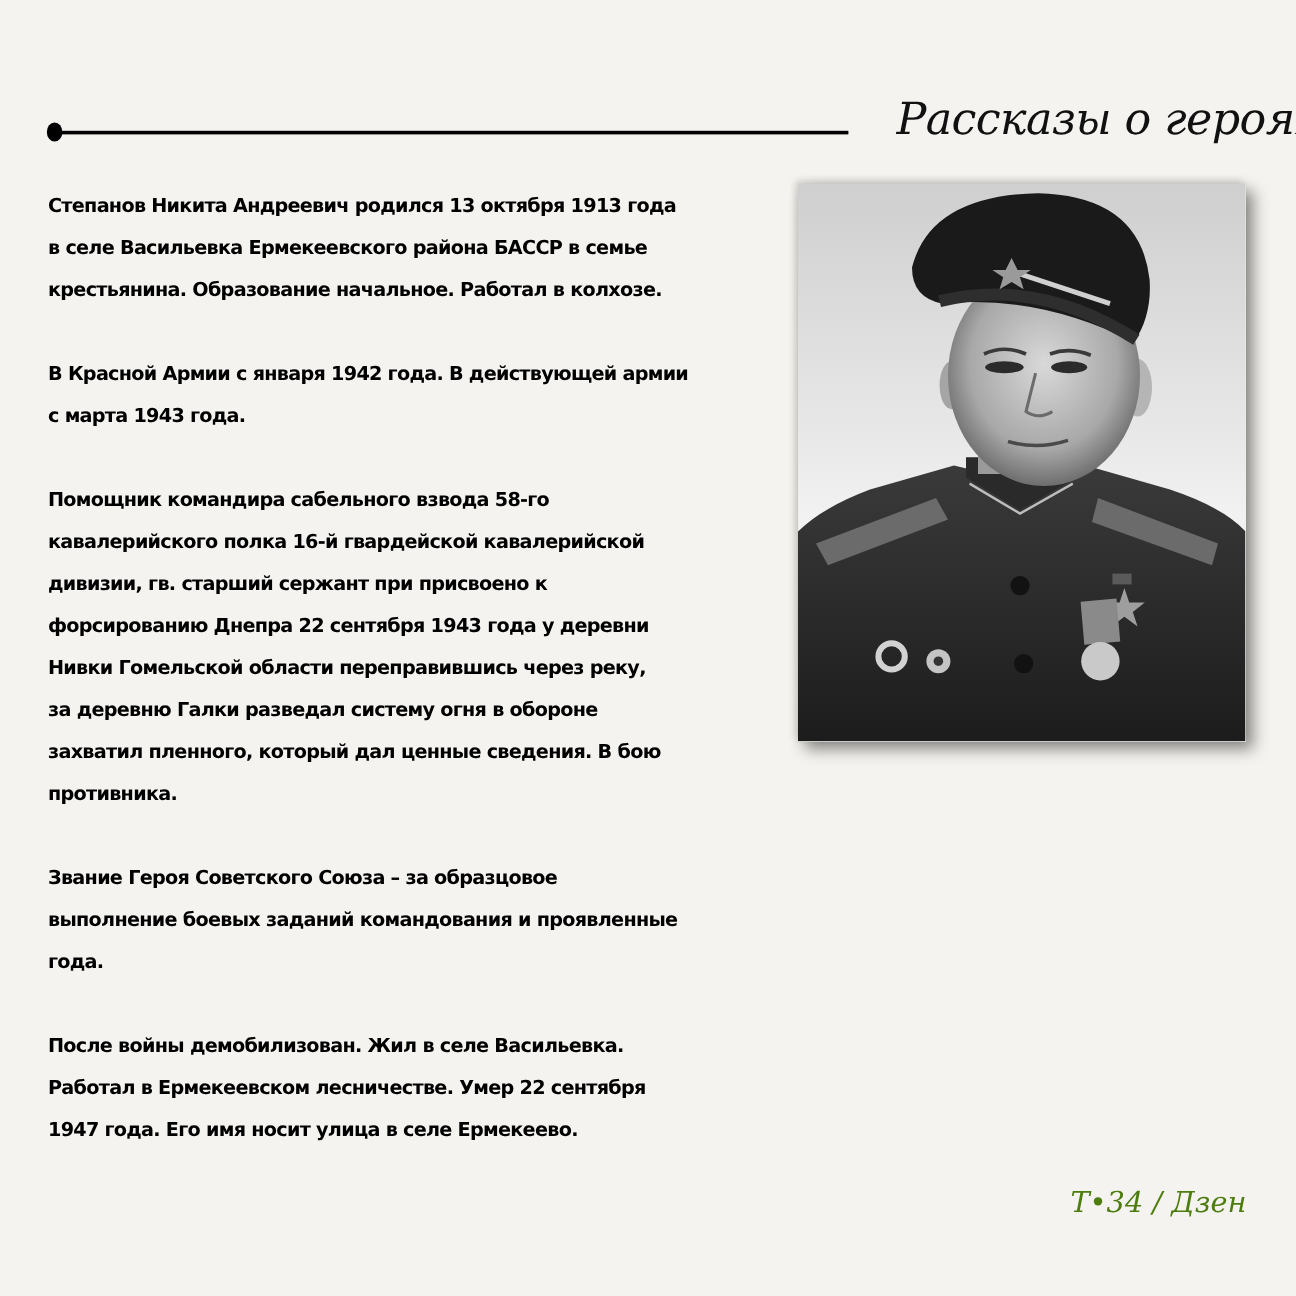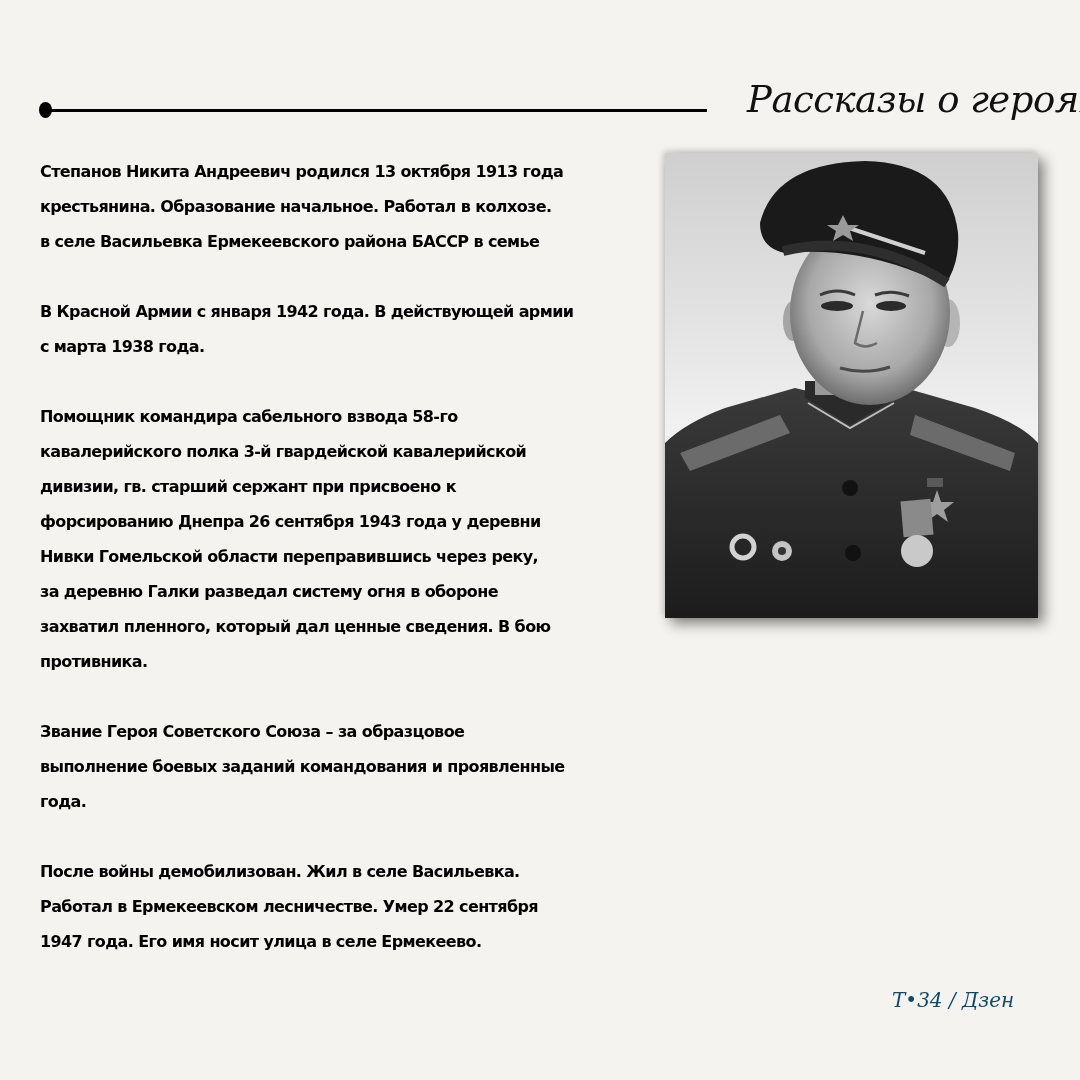--- a/index.html
+++ b/index.html
@@ -83,50 +83,50 @@
       width: 100%;
       height: 100%;
       display: block;
     }
     .footer-credit {
       position: absolute;
       left: 892px;
       top: 988px;
       font-family: "DejaVu Serif", serif;
       font-style: italic;
-      font-size: 20px;
-      color: #0c4a6e;
+      font-size: 24px;
+      color: #4d7c0f;
       white-space: nowrap;
     }
   </style>
 </head>
 <body>
 
 <div class="rule">
   <div class="dot"></div>
   <div class="line"></div>
 </div>
 
 <div class="header-title">Рассказы о героях</div>
 
 <div class="body-text">
   <p class="para">
     <span class="ln">Степанов Никита Андреевич родился 13 октября 1913 года</span>
+    <span class="ln">в селе Васильевка  Ермекеевского района БАССР в семье</span>
     <span class="ln">крестьянина. Образование начальное. Работал в колхозе.</span>
-    <span class="ln">в селе Васильевка  Ермекеевского района БАССР в семье</span>
   </p>
   <p class="para">
     <span class="ln">В Красной Армии с января 1942 года. В действующей армии</span>
-    <span class="ln">с марта 1938 года.</span>
+    <span class="ln">с марта 1943 года.</span>
   </p>
   <p class="para">
     <span class="ln">Помощник командира сабельного взвода 58-го</span>
-    <span class="ln">кавалерийского полка 3-й гвардейской кавалерийской</span>
+    <span class="ln">кавалерийского полка 16-й гвардейской кавалерийской</span>
     <span class="ln">дивизии, гв. старший сержант при присвоено к</span>
-    <span class="ln">форсированию Днепра 26 сентября 1943 года у деревни</span>
+    <span class="ln">форсированию Днепра 22 сентября 1943 года у деревни</span>
     <span class="ln">Нивки Гомельской области переправившись через реку,</span>
     <span class="ln">за деревню Галки разведал систему огня в обороне</span>
     <span class="ln">захватил пленного, который дал ценные сведения. В бою</span>
     <span class="ln">противника.</span>
   </p>
   <p class="para">
     <span class="ln">Звание Героя Советского Союза – за образцовое</span>
     <span class="ln">выполнение боевых заданий командования  и проявленные</span>
     <span class="ln">года.</span>
   </p>

